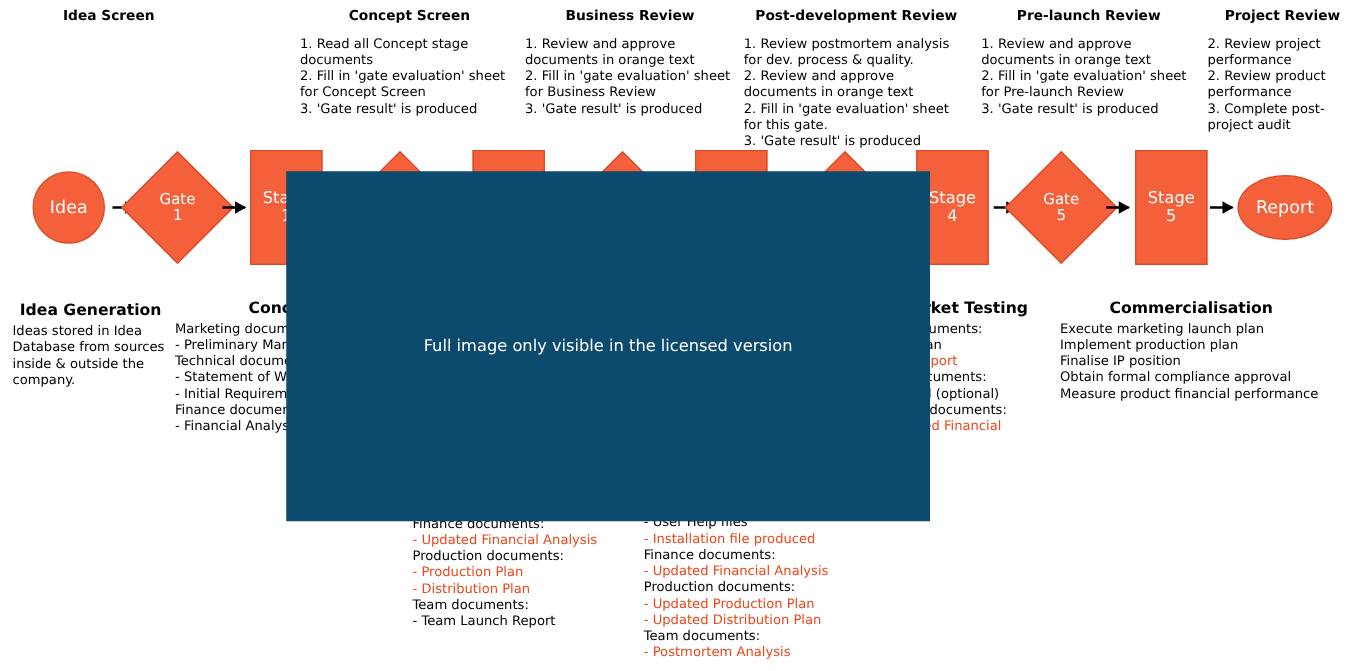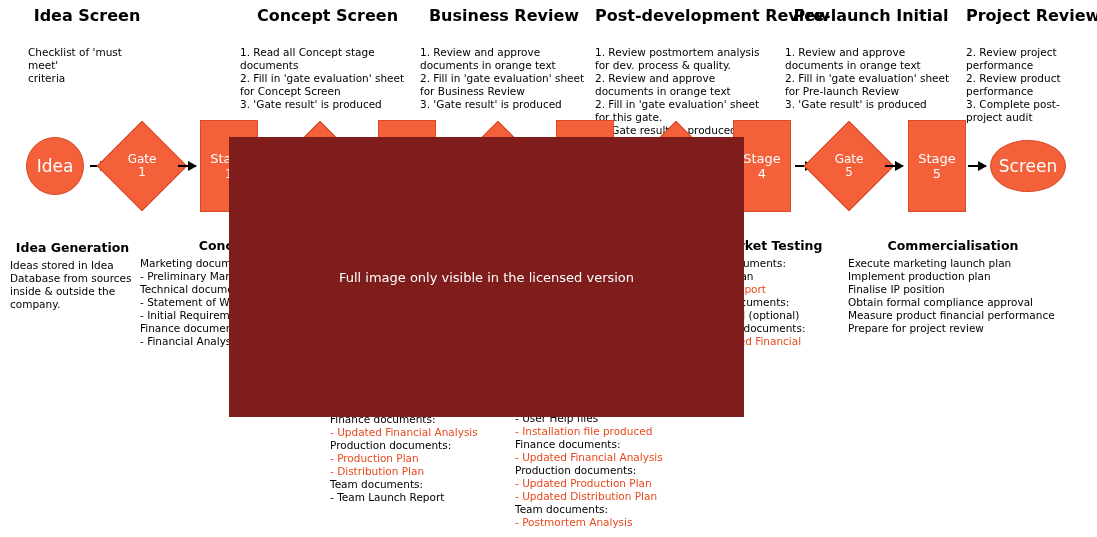--- a/index.html
+++ b/index.html
@@ -13,43 +13,43 @@
     font-family: "DejaVu Sans", "Liberation Sans", sans-serif;
     font-size: 11px;
     color: #000000;
     overflow: hidden;
   }
 
   
   .gate-col { position: absolute; top: 6px; }
   .gate-col .gate-title {
     font-weight: bold;
-    font-size: 16px;
+    font-size: 11px;
     text-align: center;
-    margin-bottom: 21px;
+    margin-bottom: 10px;
     color: #000;
     white-space: nowrap;
   }
   .gate-col .gate-body {
     font-size: 10.5px;
     line-height: 13px;
     color: #000;
   }
   .gate-col .gate-body div { white-space: normal; }
 
   
   .flow { position: absolute; top: 120px; left: 0; width: 1097px; height: 110px; }
 
   .ellipse {
     position: absolute;
     background: #F4603A;
     border: 1px solid #D94A26;
     border-radius: 50%;
     color: #ffffff;
-    font-size: 17px;
+    font-size: 14px;
     display: flex; align-items: center; justify-content: center;
     text-align: center;
   }
   .stage-box {
     position: absolute;
     background: #F4603A;
     border: 1px solid #D94A26;
     color: #ffffff;
     font-size: 13px;
     display: flex; align-items: center; justify-content: center;
@@ -111,24 +111,20 @@
     font-size: 13px;
     z-index: 50;
   }
 </style>
 </head>
 <body>
 
 <div id="gates-layer">
     <div class="gate-col" style="left: 28px; width: 118px;">
       <div class="gate-title">Idea Screen</div>
-      <div class="gate-body">
-        <div>Checklist of 'must meet'</div>
-        <div>criteria</div>
-      </div>
     </div>
     <div class="gate-col" style="left: 240px; width: 175px;">
       <div class="gate-title">Concept Screen</div>
       <div class="gate-body">
         <div>1. Read all Concept stage</div>
         <div>documents</div>
         <div>2. Fill in 'gate evaluation' sheet</div>
         <div>for Concept Screen</div>
         <div>3. 'Gate result' is produced</div>
       </div>
@@ -149,21 +145,21 @@
         <div>1. Review postmortem analysis</div>
         <div>for dev. process &amp; quality.</div>
         <div>2. Review and approve</div>
         <div>documents in orange text</div>
         <div>2. Fill in 'gate evaluation' sheet</div>
         <div>for this gate.</div>
         <div>3. 'Gate result' is produced</div>
       </div>
     </div>
     <div class="gate-col" style="left: 785px; width: 172px;">
-      <div class="gate-title">Pre-launch Initial</div>
+      <div class="gate-title">Pre-launch Review</div>
       <div class="gate-body">
         <div>1. Review and approve</div>
         <div>documents in orange text</div>
         <div>2. Fill in 'gate evaluation' sheet</div>
         <div>for Pre-launch Review</div>
         <div>3. 'Gate result' is produced</div>
       </div>
     </div>
     <div class="gate-col" style="left: 966px; width: 120px;">
       <div class="gate-title">Project Review</div>
@@ -233,21 +229,21 @@
 
   <div class="arrow" style="left:885px; top:45px; width:18px;"></div>
 
   <div class="stage-box" style="left:908px; top:0px; width:58px; height:92px;">
     <span>Stage<br>5</span>
   </div>
 
   <div class="arrow" style="left:968px; top:45px; width:18px;"></div>
 
   <div class="ellipse" style="left:990px; top:20px; width:76px; height:52px;">
-    <span>Screen</span>
+    <span>Report</span>
   </div>
 </div>
 
 <div id="stages-layer">
     <div class="stage-col" style="left: 10px; top: 240px; width: 125px;">
       <div class="stage-title">Idea Generation</div>
       <div class="stage-body">
         <div>Ideas stored in Idea</div>
         <div>Database from sources</div>
         <div>inside &amp; outside the</div>
@@ -279,21 +275,20 @@
       </div>
     </div>
     <div class="stage-col" style="left: 848px; top: 238px; width: 210px;">
       <div class="stage-title">Commercialisation</div>
       <div class="stage-body">
         <div>Execute marketing launch plan</div>
         <div>Implement production plan</div>
         <div>Finalise IP position</div>
         <div>Obtain formal compliance approval</div>
         <div>Measure product financial performance</div>
-        <div>Prepare for project review</div>
       </div>
     </div>
   </div>
 
 <div id="lower-layer">
     <div class="stage-col" style="left: 330px; top: 400px; width: 180px;">
       <div class="stage-body">
         <div>Management Plan)</div>
         <div>Finance documents:</div>
         <div class="orange-txt">- Updated Financial Analysis</div>
@@ -312,15 +307,15 @@
         <div class="orange-txt">- Updated Financial Analysis</div>
         <div>Production documents:</div>
         <div class="orange-txt">- Updated Production Plan</div>
         <div class="orange-txt">- Updated Distribution Plan</div>
         <div>Team documents:</div>
         <div class="orange-txt">- Postmortem Analysis</div>
       </div>
     </div>
   </div>
 
-<div class="redaction" id="redaction-box" style="left: 229px; top: 137px; width: 515px; height: 280px; background: #7f1d1d; align-items: center;">
+<div class="redaction" id="redaction-box" style="left: 229px; top: 137px; width: 515px; height: 280px; background: #0c4a6e; align-items: center;">
   <span>Full image only visible in the licensed version</span>
 </div>
 
 </body></html>

